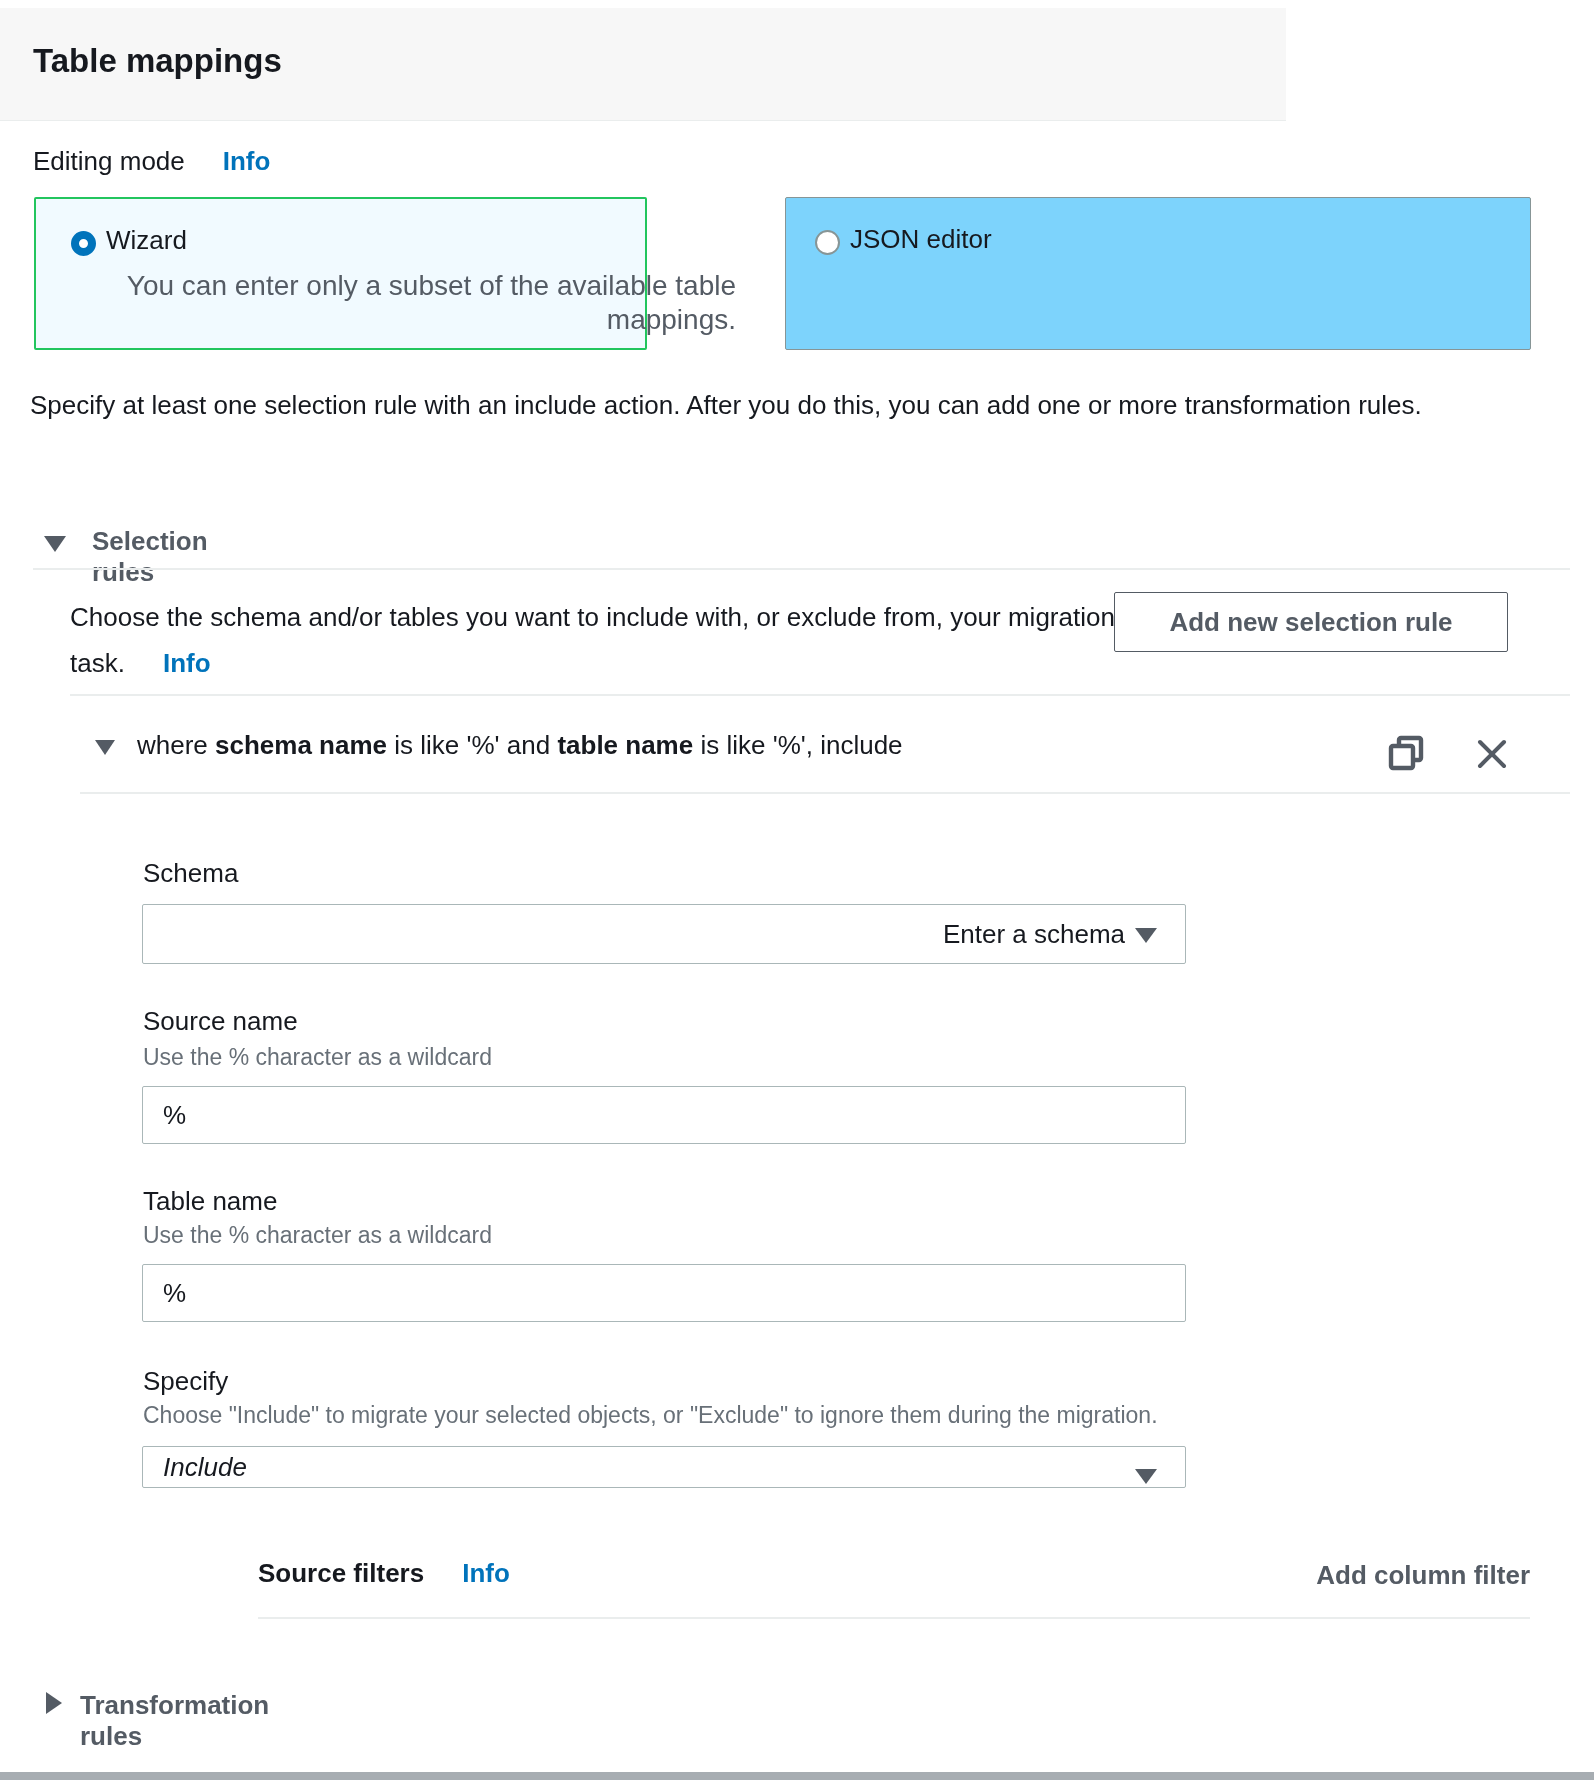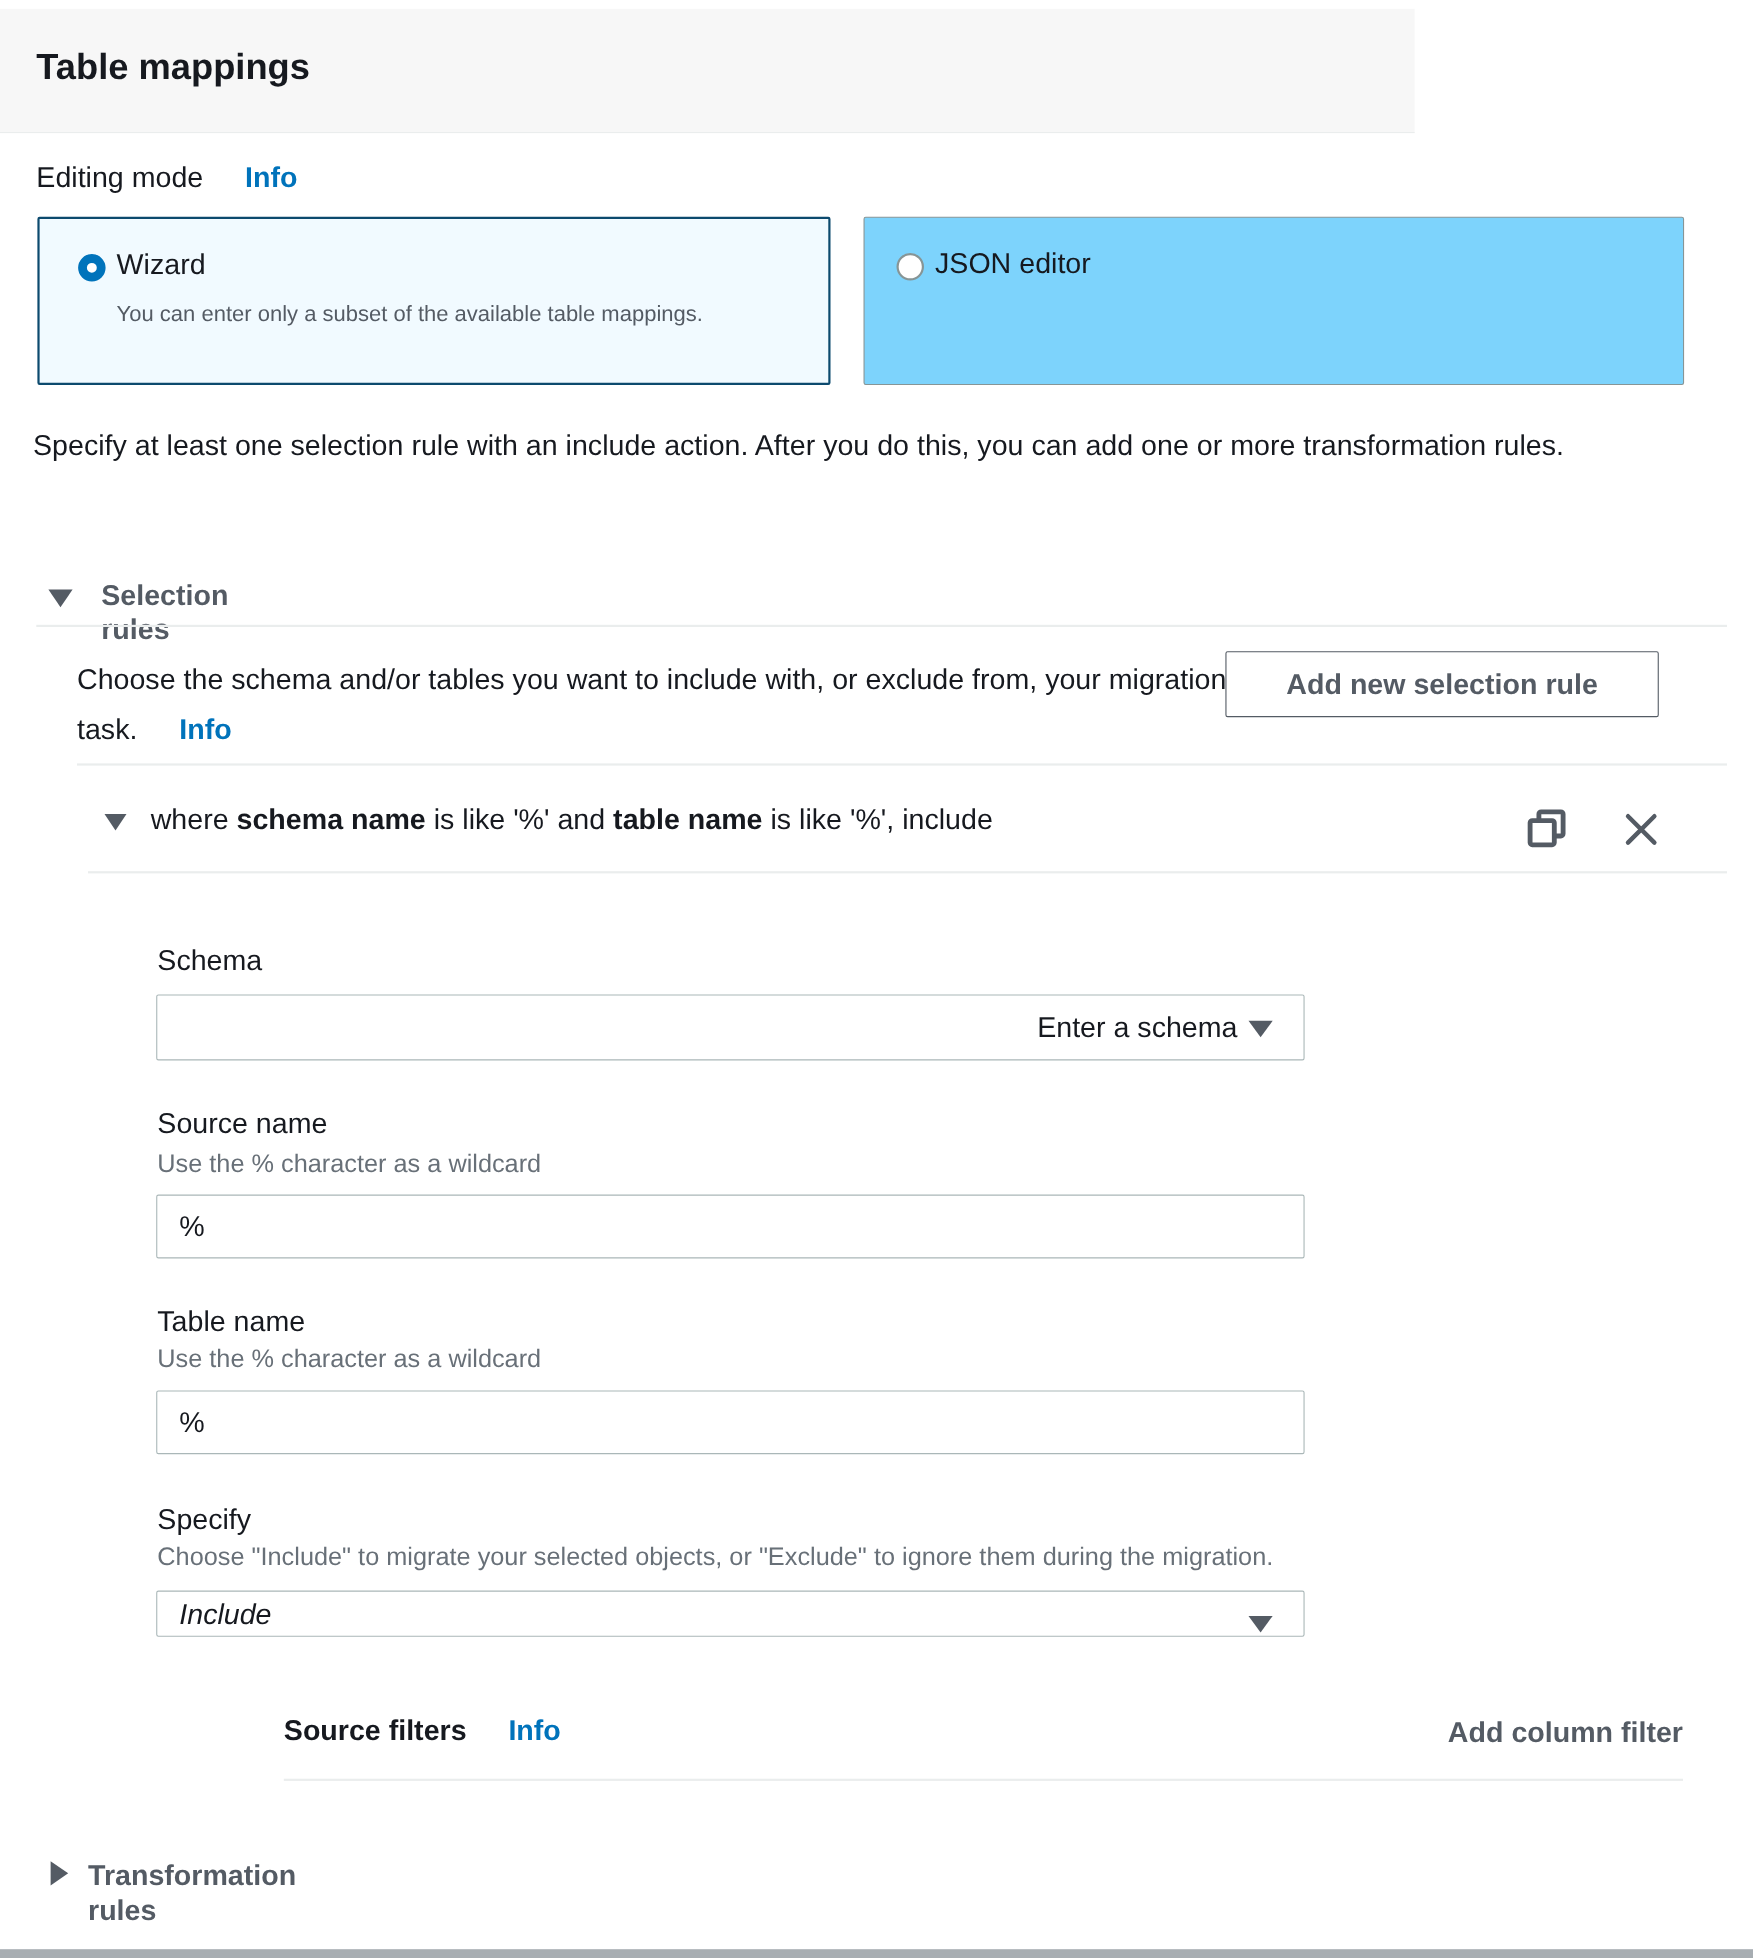--- a/index.html
+++ b/index.html
@@ -15,28 +15,28 @@
   
   .header-band { position:absolute; left:0; top:8px; width:1286px; height:113px;
     background:#f7f7f7; border-bottom:1px solid #eaeded; }
   .page-title { position:absolute; left:33px; top:34px; font-size:33px; font-weight:700; color:#16191f; }
 
   
   .editing-row { position:absolute; left:33px; top:146px; font-size:26px; color:#16191f; }
   .info-link { color:#0073bb; font-weight:700; text-decoration:none; margin-left:38px; cursor:pointer; }
 
   .card { position:absolute; top:197px; height:153px; border-radius:2px; cursor:pointer; }
-  .card.wizard { left:34px; width:721px; background:#f1faff; border:2px solid #0c4a6e; }
+  .card.wizard { left:34px; width:613px; background:#f1faff; border:2px solid #22c55e; }
   .card.json   { left:785px; width:746px; background:#7dd3fc; border:1px solid #879596; }
   .radio { position:absolute; top:32px; width:25px; height:25px; border-radius:50%; background:#fff; }
   .card.wizard .radio { left:35px; border:8px solid #0073bb; }
   .card.json   .radio { left:29px; border:2px solid #879596; }
   .card-label { position:absolute; left:70px; top:26px; font-size:26px; color:#16191f; }
   .card.json .card-label { left:64px; }
-  .card-desc { position:absolute; left:70px; top:70px; font-size:20px; line-height:34px; color:#545b64; }
+  .card-desc { position:absolute; left:70px; top:70px; font-size:28px; line-height:34px; color:#545b64;text-align:right; }
   .card.wizard .card-desc { width:630px; }
   .card.json .card-desc { left:64px; width:660px; }
 
   .intro { position:absolute; left:30px; top:382px; width:1560px; font-size:26px; line-height:47px; color:#16191f; }
 
   
   .section-header-row { position:absolute; cursor:pointer; }
   .section-title { font-size:26px; font-weight:700; color:#545b64; }
   .tri-down { position:absolute; width:0; height:0;
     border-left:11px solid transparent; border-right:11px solid transparent; border-top:16px solid #545b64; }

